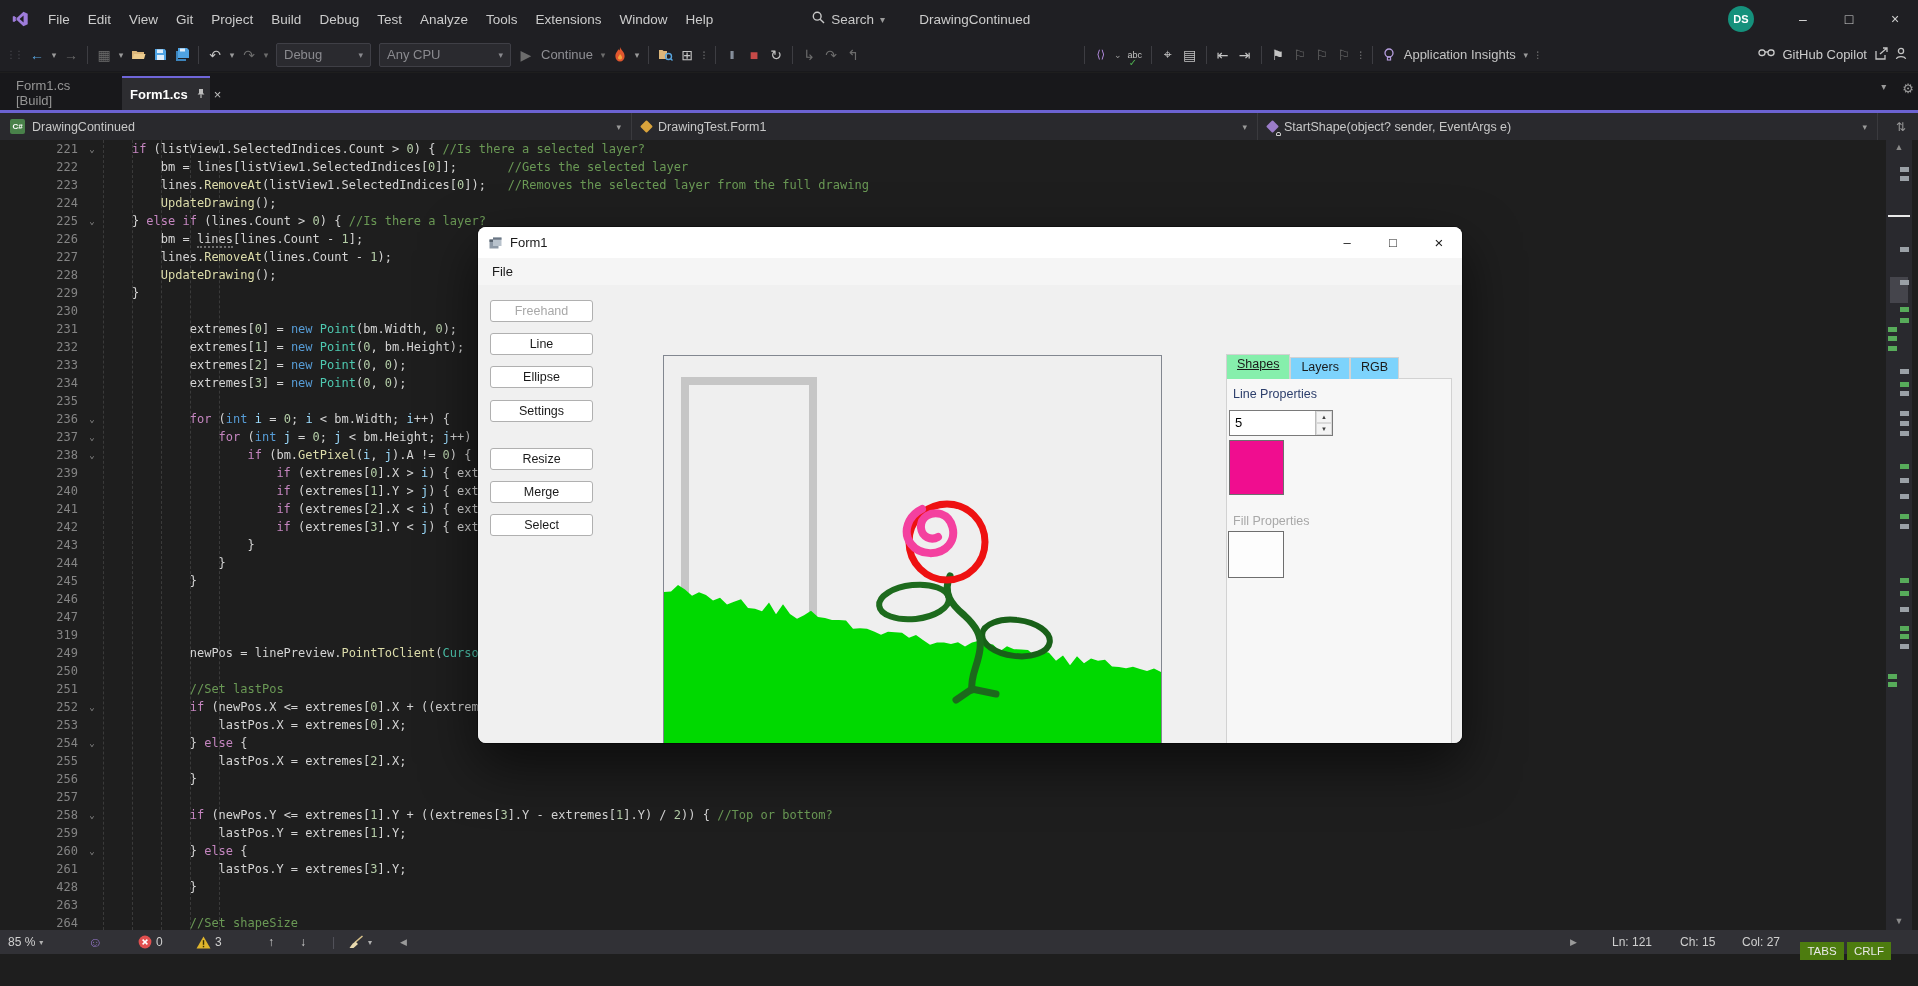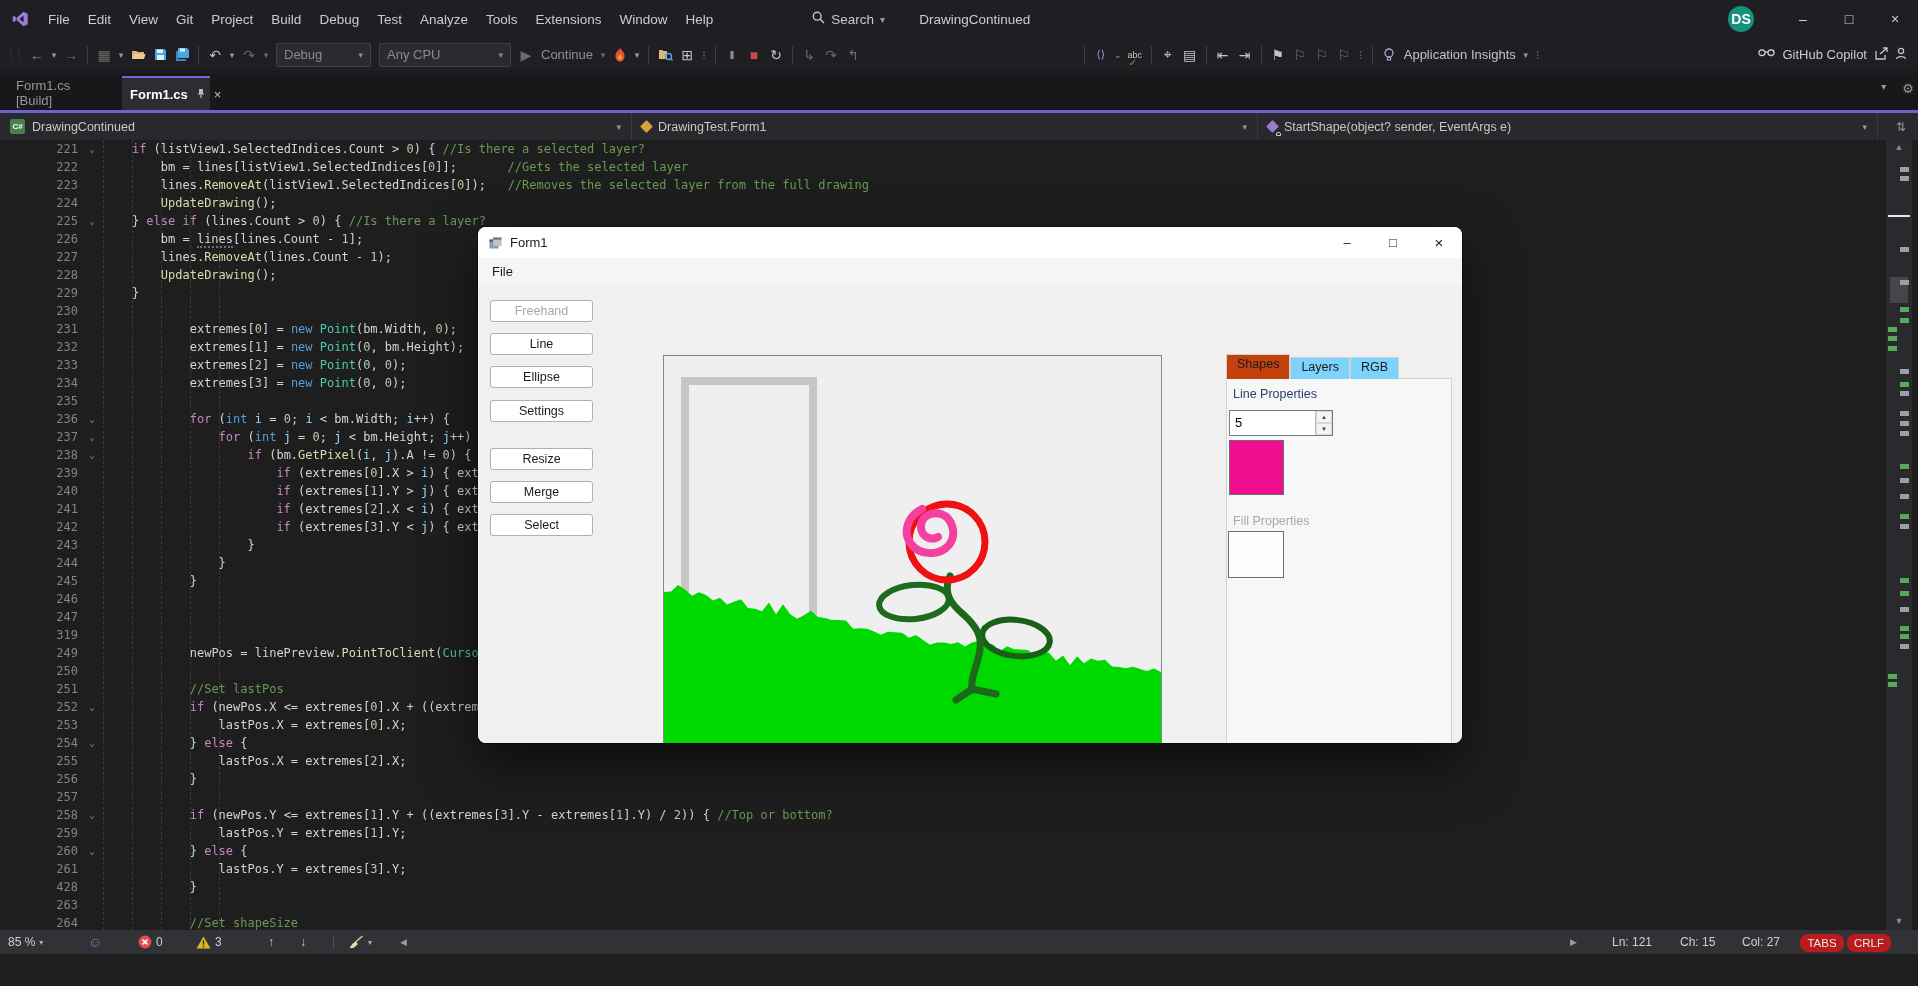--- a/index.html
+++ b/index.html
@@ -11,21 +11,21 @@
   .titlebar { position:absolute; left:0; top:0; width:1918px; height:38px; background:#1f1f23;
     display:flex; align-items:center; color:#cccccc; font-size:13.5px; }
   .vs-logo { margin:0 10px 0 12px; display:flex; }
   .menubar { display:flex; }
   .menu-item { padding:4px 9px; cursor:default; border-radius:4px; }
   .search { display:flex; align-items:center; gap:6px; margin-left:90px; color:#c8c8c8; }
   .search .car { font-size:10px; color:#9a9a9a; }
   .sol-title { margin-left:34px; color:#cccccc; }
   .tb-right { position:absolute; right:0; top:0; height:38px; display:flex; align-items:center; }
   .avatar { width:26px; height:26px; border-radius:50%; background:#15917c; color:#fff;
-    font-size:14px; font-weight:bold; display:flex; align-items:center; justify-content:center; margin-right:26px; }
+    font-size:11px; font-weight:bold; display:flex; align-items:center; justify-content:center; margin-right:26px; }
   .wbtn { width:46px; height:38px; display:flex; align-items:center; justify-content:center;
     color:#d0d0d0; font-size:14px; }
 
   
   .toolbar { position:absolute; left:0; top:38px; width:1918px; height:34px; background:#1f1f23;
     display:flex; align-items:center; color:#b8b8b8; font-size:13px; border-bottom:1px solid #19191c; }
   .ic { display:inline-flex; align-items:center; justify-content:center; min-width:20px; height:24px;
     margin:0 1px; font-size:14px; color:#c4c4c4; border-radius:3px; }
   .ic.small { font-size:9px; min-width:10px; color:#9a9a9a; }
   .ic.gray { color:#6c6c6c; }
@@ -93,22 +93,22 @@
   .vs-line { position:absolute; left:2px; width:22px; height:2px; background:#e8e8e8; top:75px; }
   .vs-thumb { position:absolute; left:4px; width:18px; top:137px; height:26px; background:#45454c; }
   .smark { position:absolute; width:9px; height:5px; }
   .smark.g { background:#57ab5a; } .smark.n { background:#9aa0a6; }
 
   
   .statusbar { position:absolute; left:0; top:930px; width:1918px; height:24px; background:#313136;
     color:#d0d0d0; font-size:12px; z-index:10; }
   .sb { position:absolute; top:0; height:24px; display:flex; align-items:center; gap:4px; }
   .sb .car { font-size:8px; color:#b0b0b0; }
-  .sbbox { position:absolute; top:4px; height:18px; background:#b91c1c; color:#e8e8e8;
-    display:flex; align-items:center; justify-content:center; font-size:11.5px;border-radius:8px; }
+  .sbbox { position:absolute; top:12px; height:18px; background:#4d7c0f; color:#e8e8e8;
+    display:flex; align-items:center; justify-content:center; font-size:11.5px; }
 
   
   .panelbar { position:absolute; left:0; top:954px; width:1918px; height:32px; background:#1a1a1d;
     color:#c8c8c8; font-size:13px; z-index:10; }
   .ptab { position:absolute; top:5px; }
   .pstrip { position:absolute; top:26px; height:6px; background:#3a3a3e; }
 
   
   .form-window { position:absolute; left:478px; top:227px; width:984px; height:516px; background:#f0f0f0;
     border-radius:8px; box-shadow:0 22px 55px rgba(0,0,0,.6), 0 0 0 1px rgba(0,0,0,.35); z-index:5;
@@ -126,21 +126,21 @@
   .tool-btn { position:absolute; left:12px; width:103px; height:22px; background:#ffffff;
     border:1px solid #b0b0b0; border-radius:3px; font-size:12.5px; color:#1a1a1a;
     display:flex; align-items:center; justify-content:center; }
   .tool-btn.disabled { color:#a8a8a8; }
   .fw-canvas { position:absolute; left:185px; top:70px; width:499px; height:425px;
     border:1px solid #828790; background:#efefef; }
   .fw-panel { position:absolute; left:748px; top:69px; width:226px; height:427px; }
   .fw-tabs { position:absolute; left:0; top:0; height:25px; display:flex; }
   .fw-tab { height:22px; margin-top:3px; padding:2px 10px 0 10px; font-size:12.5px; color:#1a1a1a;
     border:1px solid #d2d2d2; border-bottom:none; background:#7dd3fc; }
-  .fw-tab.active { height:25px; margin-top:0; background:#c2410c; position:relative; z-index:2; }
+  .fw-tab.active { height:25px; margin-top:0; background:#86efac; position:relative; z-index:2;text-decoration:underline; }
   .fw-page { position:absolute; left:0; top:24px; width:226px; height:403px; background:#f7f7f7;
     border:1px solid #d2d2d2; }
   .lp-label { position:absolute; left:7px; top:33px; font-size:12.5px; color:#2c3e6b; }
   .updown { position:absolute; left:3px; top:56px; width:104px; height:26px; background:#ffffff;
     border:1px solid #7a7a7a; display:flex; }
   .updown .val { flex:1; padding:4px 0 0 5px; font-size:13px; color:#000; }
   .spin { width:17px; border-left:1px solid #bdbdbd; display:flex; flex-direction:column; }
   .spin span { flex:1; display:flex; align-items:center; justify-content:center; font-size:6px;
     color:#404040; background:#f4f4f4; border:1px solid #d9d9d9; }
   .swatch { position:absolute; left:3px; top:86px; width:55px; height:55px; border:1px solid #6e6e6e; }

